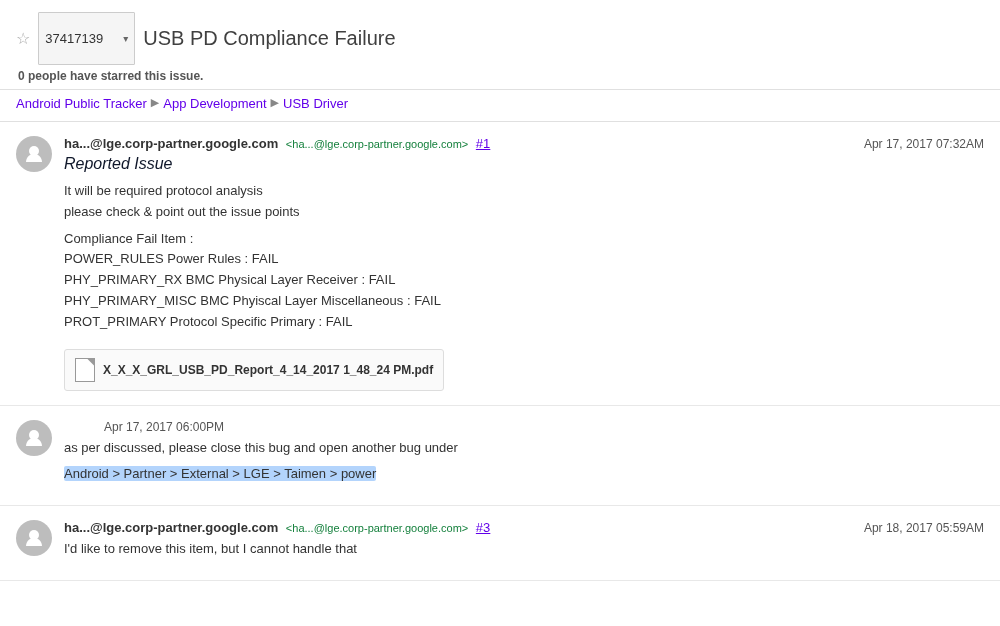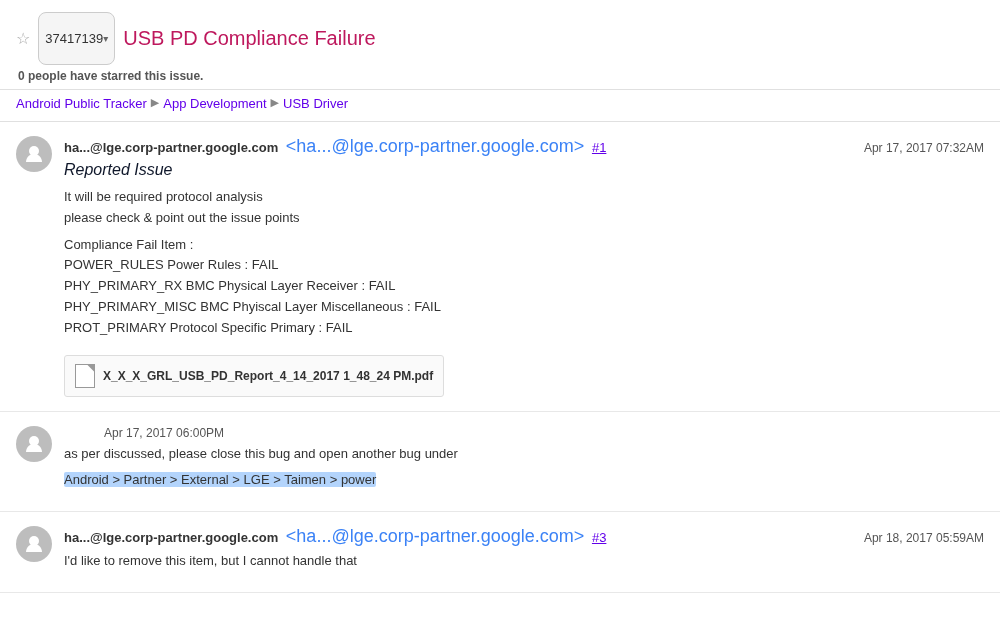--- a/index.html
+++ b/index.html
@@ -28,36 +28,36 @@
       color: #aaa;
       font-size: 16px;
       cursor: pointer;
     }
 
     .issue-id-badge {
       display: flex;
       align-items: center;
       background: #f5f5f5;
       border: 1px solid #ccc;
-      border-radius: 8px;
+      border-radius: 1px;
       padding: 18px 6px;
       font-size: 13px;
       color: #333;
-      gap: 0;
+      gap: 20px;
     }
 
     .issue-id-badge .dropdown-arrow {
       font-size: 10px;
       color: #666;
     }
 
     .issue-title {
       font-size: 20px;
       font-weight: normal;
-      color: #be185d;
+      color: #404040;
     }
 
     .star-count {
       font-size: 12px;
       color: #555;
       margin-left: 2px;
       font-weight: bold;
     }
 
     .breadcrumb {
@@ -113,23 +113,23 @@
       margin-bottom: 4px;
     }
 
     .comment-author {
       font-weight: bold;
       color: #333;
       font-size: 13px;
     }
 
     .comment-author-email {
-      color: #3b82f6;
+      color: #15803d;
       font-weight: normal;
-      font-size: 18px;
+      font-size: 11px;
       margin-left: 4px;
     }
 
     .comment-num {
       color: #6200ea;
       font-size: 13px;
       margin-left: 4px;
     }
 
     .comment-date {

